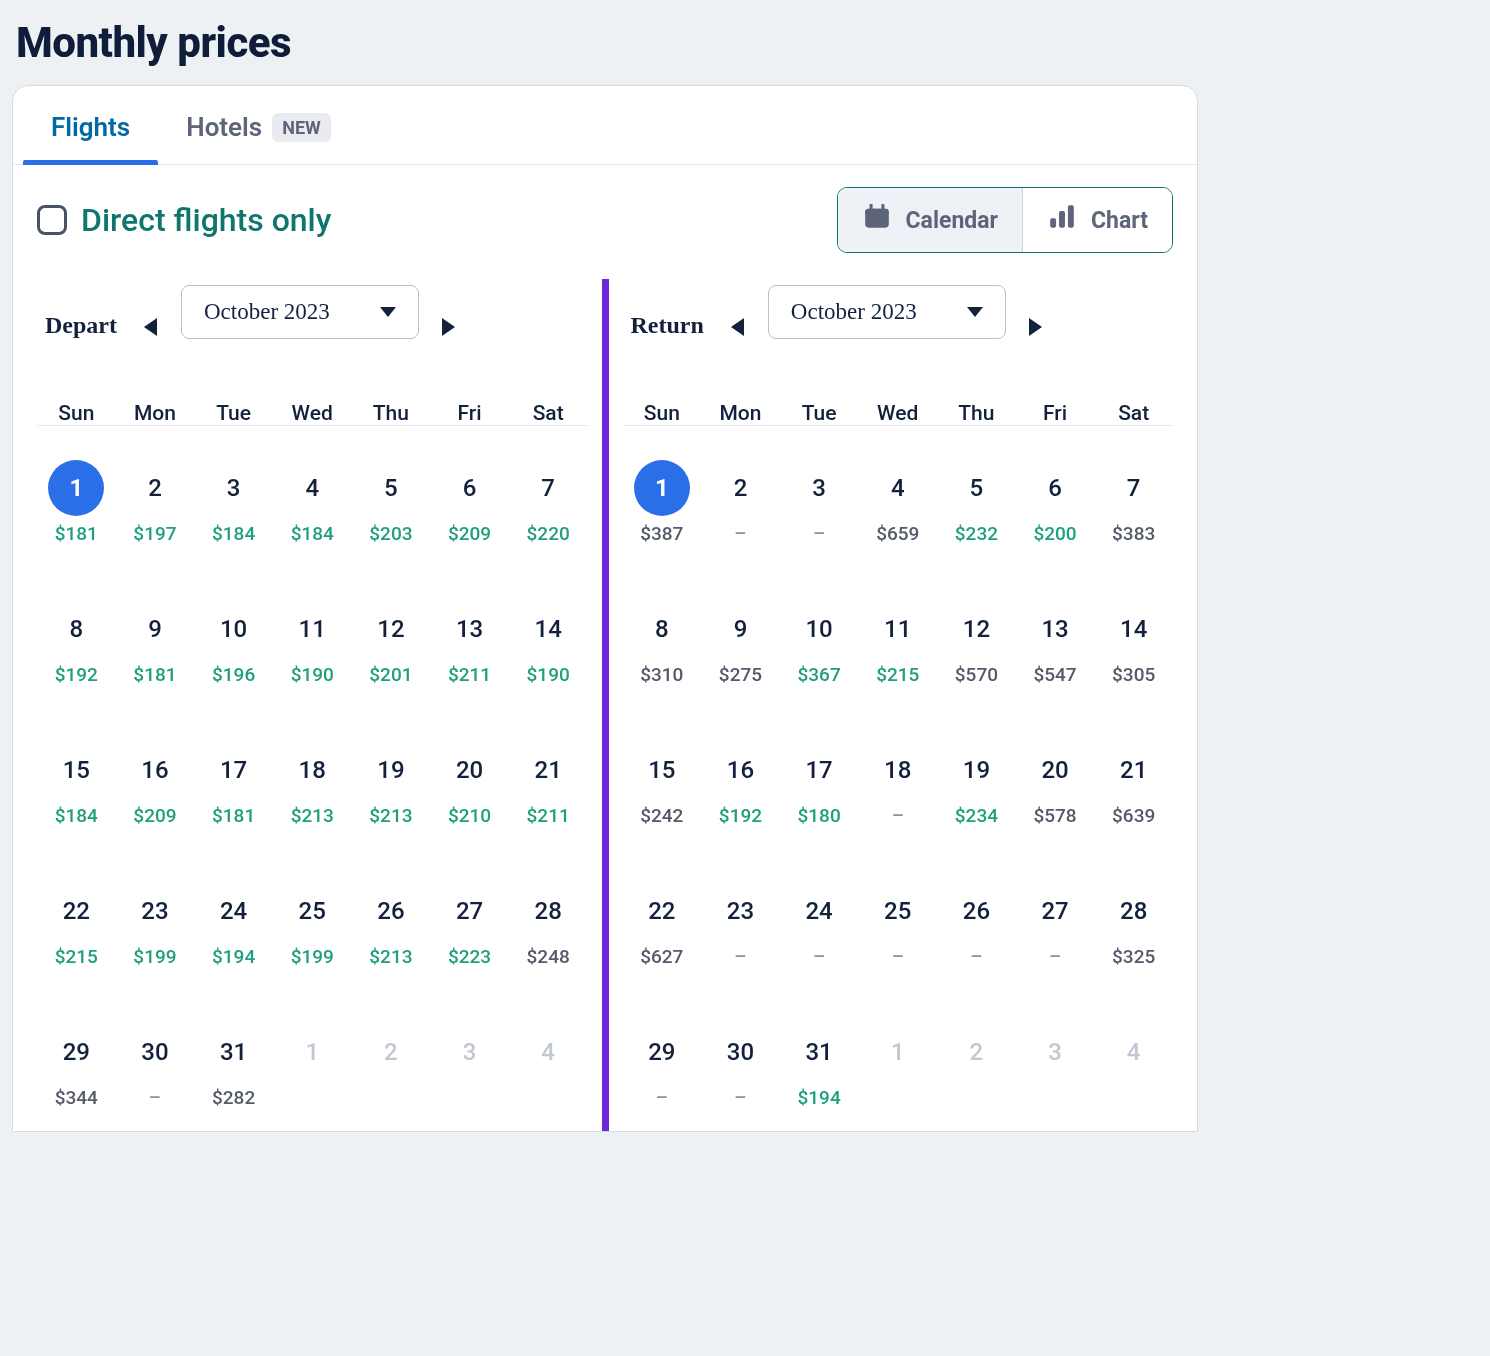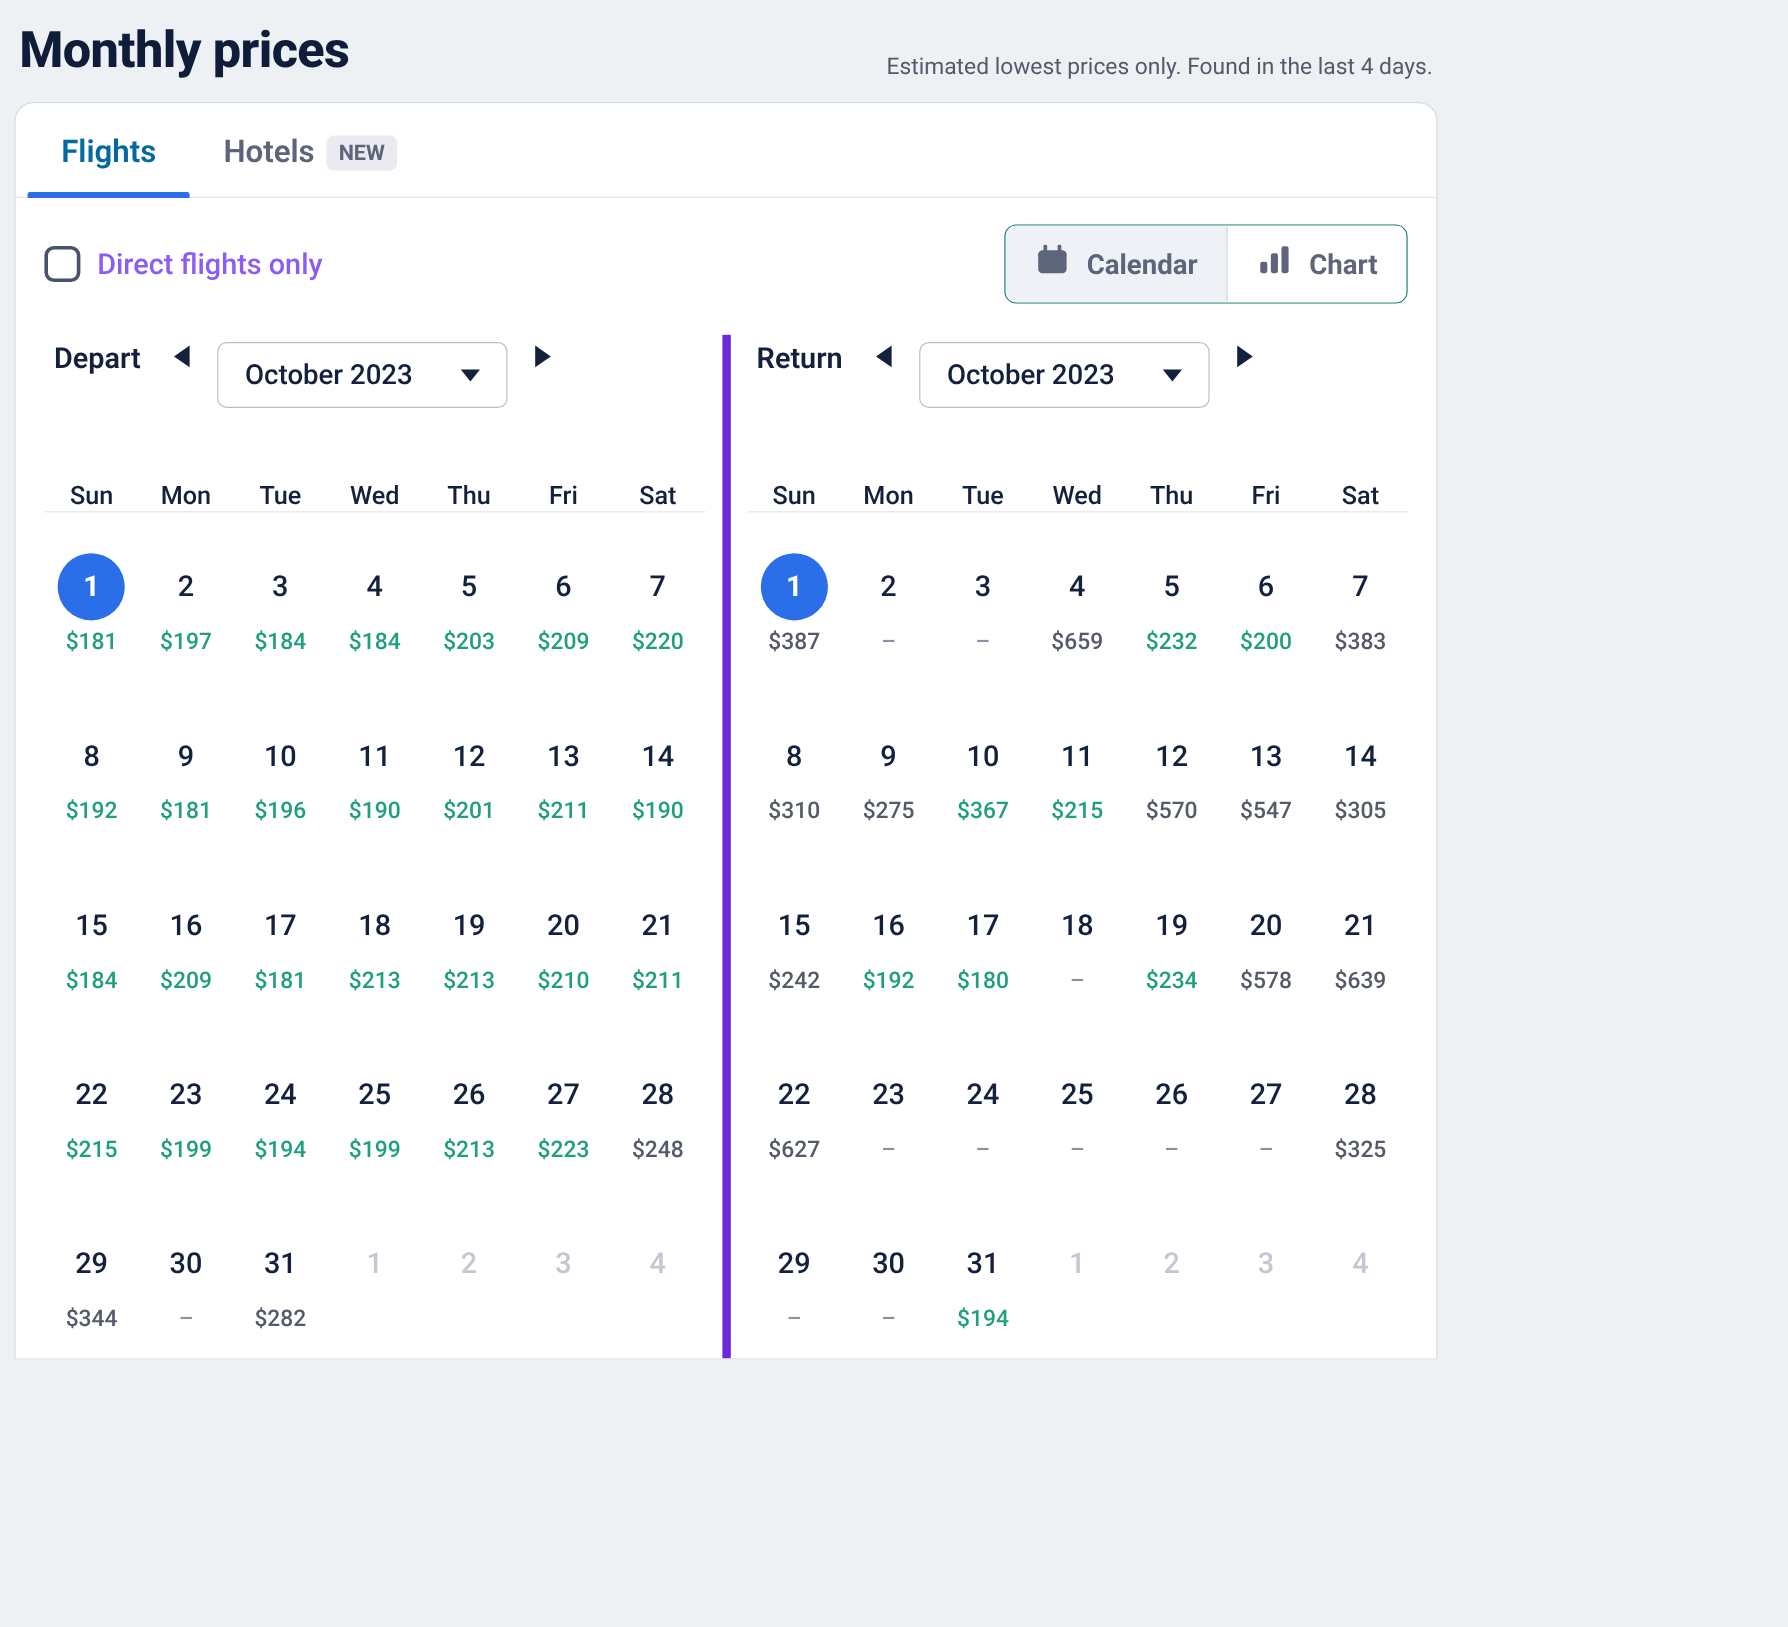--- a/index.html
+++ b/index.html
@@ -80,23 +80,23 @@
     align-items: center;
     gap: 14px;
     cursor: pointer;
   }
   .checkbox-box {
     width: 30px; height: 30px;
     border: 3px solid #48536a;
     border-radius: 8px;
   }
   .checkbox-label {
-    font-size: 24px;
+    font-size: 32px;
     font-weight: 500;
-    color: #8b5cf6;
+    color: #0f766e;
   }
   .view-toggle {
     display: flex;
     border: 1px solid #0f766e;
     border-radius: 10px;
     overflow: hidden;
   }
   .view-btn {
     display: flex;
     align-items: center;
@@ -121,23 +121,24 @@
   .calendar {
     flex: 1;
     padding: 0 14px;
     position: relative;
   }
   .calendar + .calendar {
     border-left: 7px solid #6d28d9;
   }
   .calendar-header {
     display: flex;
-    align-items: flex-start;
+    align-items: flex-end;
     gap: 18px;
     padding: 6px 0 10px 8px;
+    font-family: Liberation Serif, serif;
   }
   .calendar-label {
     font-size: 24px;
     font-weight: 600;
     color: #14213d;
     margin-right: 4px;
   }
   .nav-btn {
     width: 24px; height: 24px;
     display: flex; align-items: center; justify-content: center;
@@ -226,21 +227,20 @@
 
   
   .icon-cal, .icon-chart { width: 30px; height: 26px; display: inline-block; }
 </style>
 </head>
 <body>
 
 <div class="page">
   <div class="header-row">
     <div class="page-title">Monthly prices</div>
-    <div class="page-subtitle">Estimated lowest prices only. Found in the last 4 days.</div>
   </div>
 
   <div class="card">
 
     <div class="tabs">
       <div class="tab active">
         <span>Flights</span>
       </div>
       <div class="tab">
         <span>Hotels</span>

